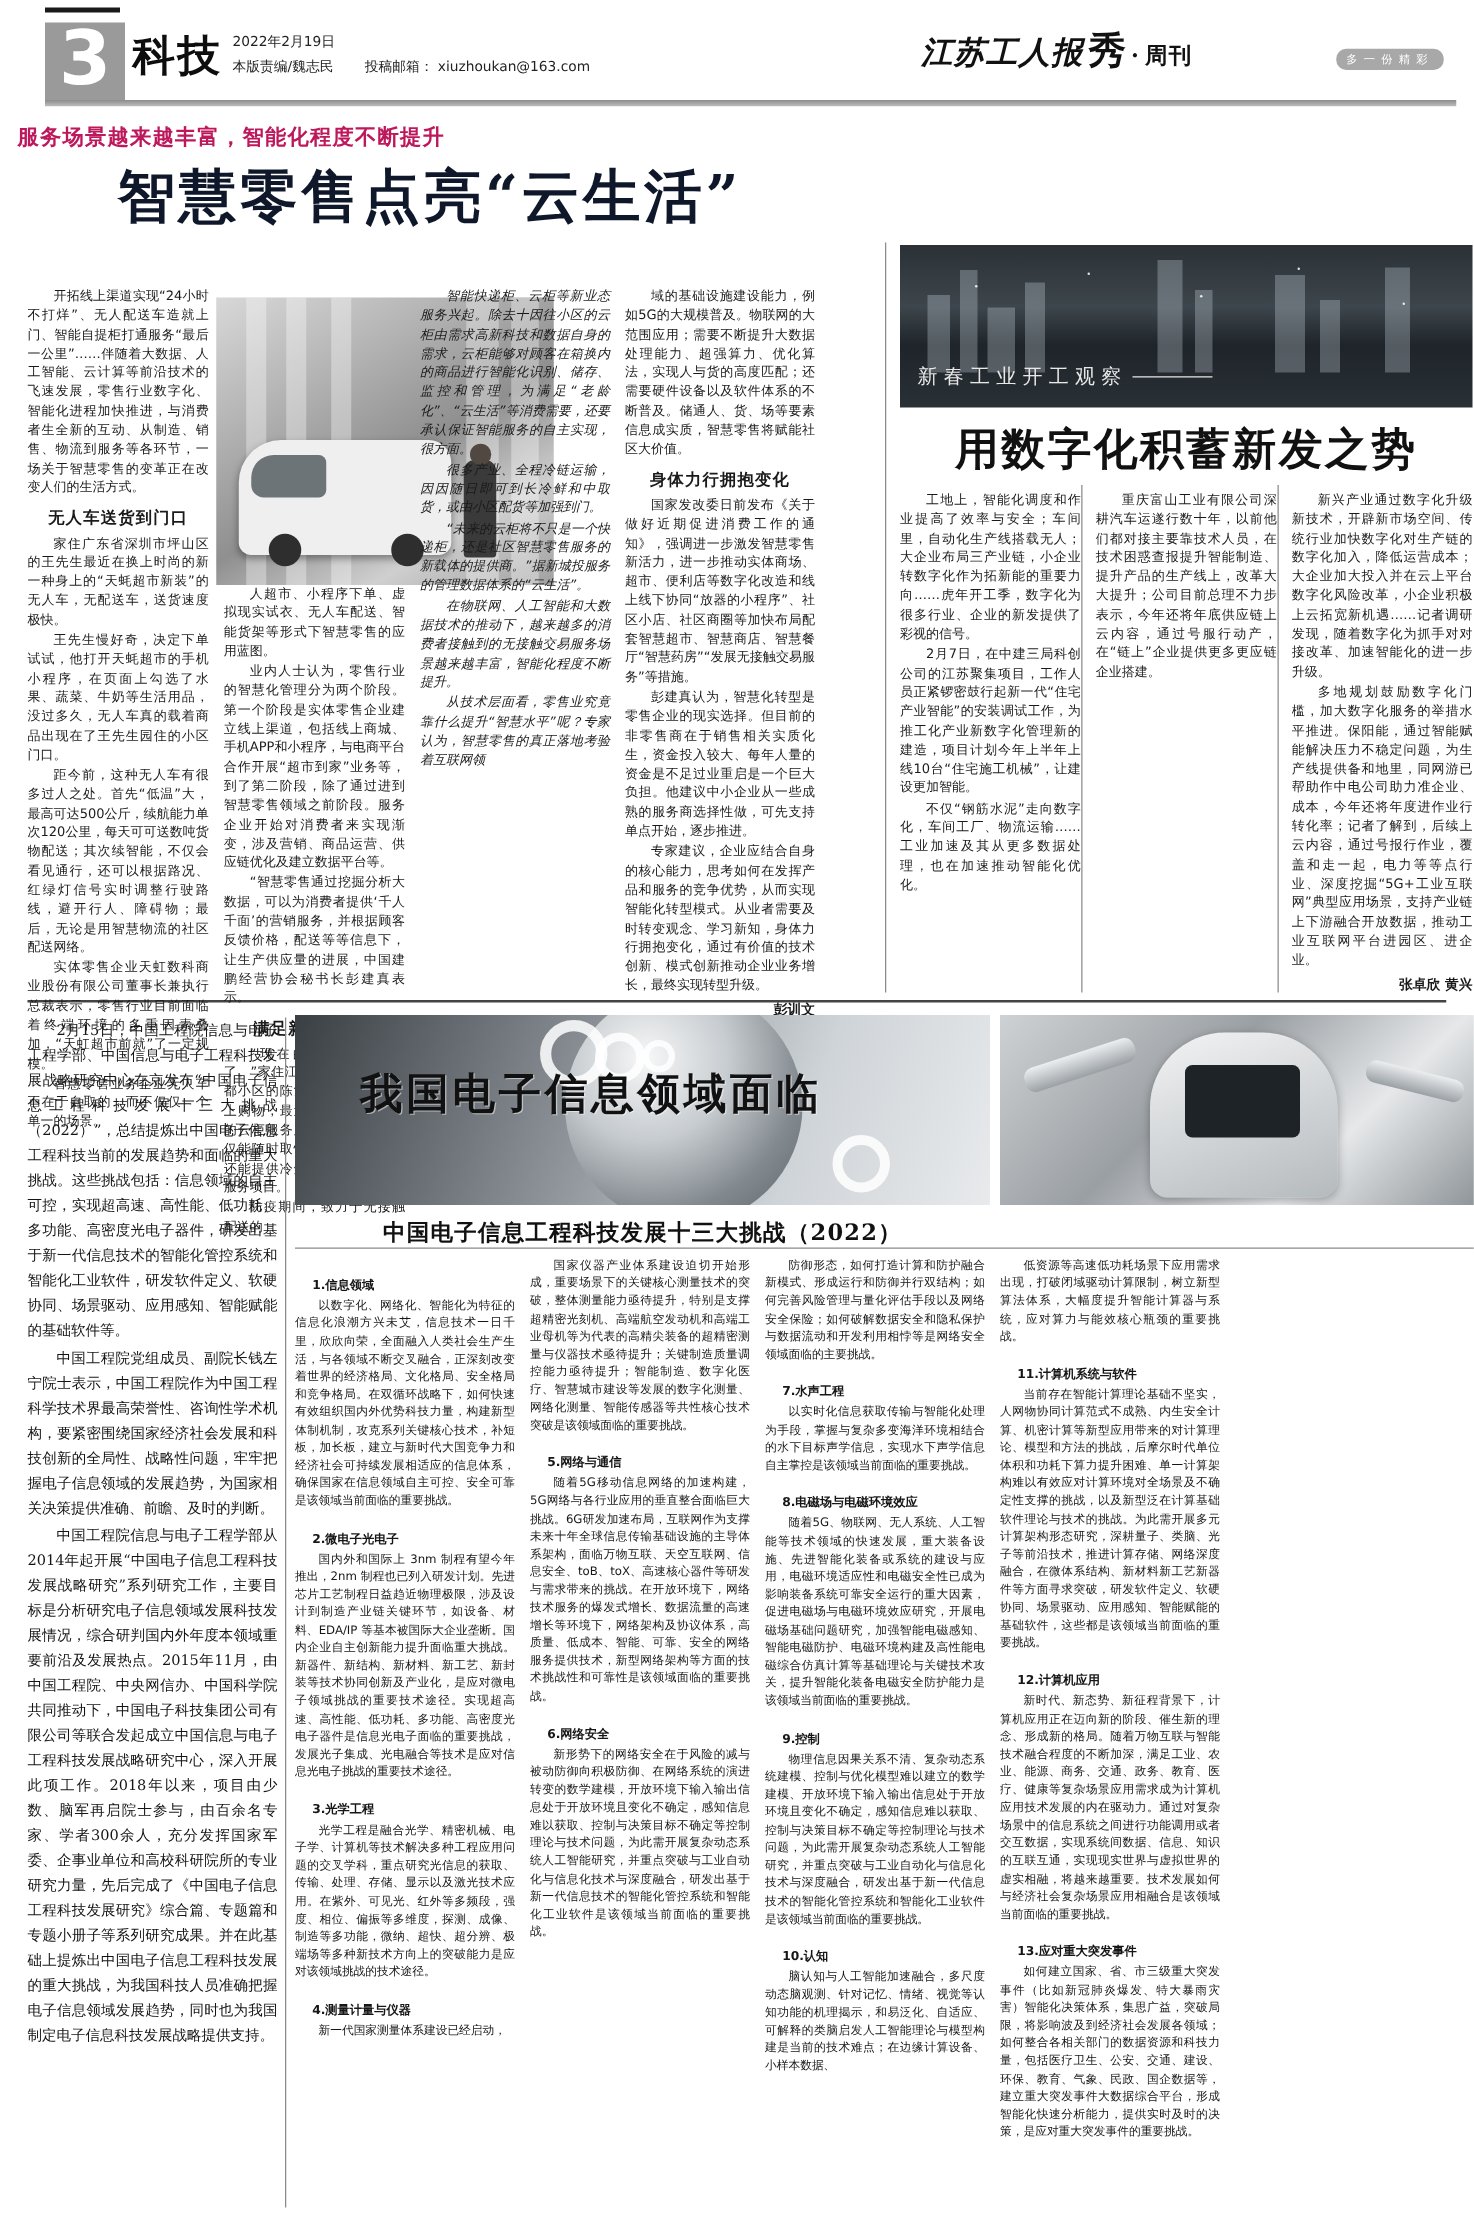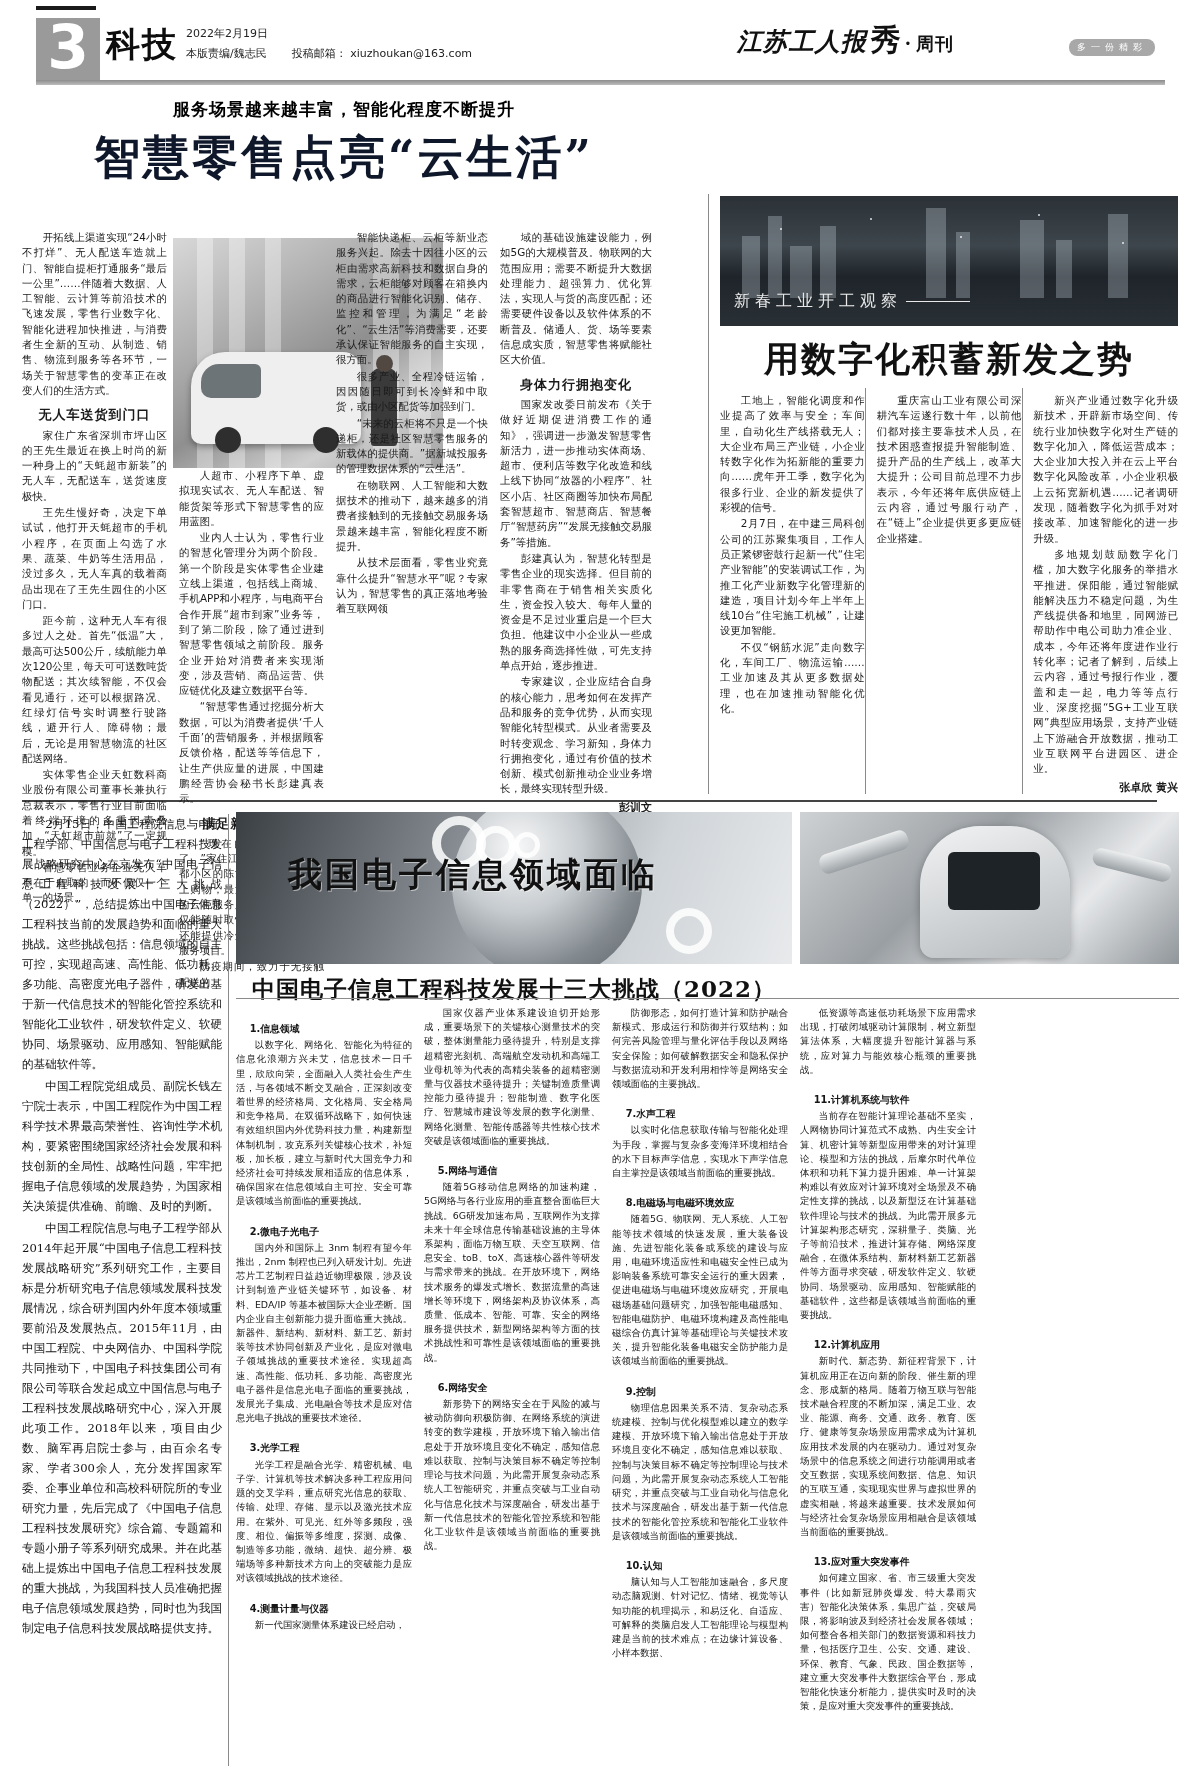--- a/index.html
+++ b/index.html
@@ -30,22 +30,22 @@
   .brand-main{font-size:25px;font-weight:bold;letter-spacing:1px;font-family:"DejaVu Serif",serif;
      font-style:italic;color:#111;}
   .brand-xiu{font-size:30px;font-weight:bold;font-family:"DejaVu Serif",serif;}
   .brand-zhoukan{font-size:18px;font-weight:bold;font-family:"DejaVu Serif",serif;letter-spacing:1px;}
   .brand-sub{margin-top:2px;margin-left:111px;background:#a8a8a8;color:#fff;font-size:9px;
      letter-spacing:5px;padding:2px 8px;border-radius:8px;display:inline-block;
      font-family:"DejaVu Sans",sans-serif;}
 
   
   .top-zone{position:relative;height:700px;}
-  .subhead{text-align:center;font-size:17px;font-weight:bold;letter-spacing:1px;margin-top:10px;
-     color:#000000;width:660px;font-family:"DejaVu Serif",serif;}
+  .subhead{text-align:left;font-size:17px;font-weight:bold;letter-spacing:1px;margin-top:10px;
+     color:#be185d;width:660px;font-family:"DejaVu Serif",serif;}
   .headline{text-align:center;font-size:46px;font-weight:bold;letter-spacing:3px;margin-top:6px;
      width:660px;color:#0f172a;font-family:"DejaVu Serif",serif;}
 
   .cols-top{position:absolute;top:132px;left:8px;width:680px;display:flex;gap:12px;}
   .col{font-size:10.4px;line-height:15.3px;text-align:justify;color:#1a1a1a;
      font-family:"DejaVu Sans",sans-serif;}
   .col p{margin:0 0 1px 0;text-indent:2em;}
   .col .sec-h{font-weight:bold;text-align:center;font-size:13px;margin:9px 0 5px 0;text-indent:0;
      letter-spacing:1px;}
   .byline{text-align:right;font-weight:bold;font-size:11px;margin-top:3px;}
@@ -97,21 +97,21 @@
      letter-spacing:3px;font-family:"DejaVu Serif",serif;}
 
   .robot-photo{position:absolute;left:786px;top:6px;width:382px;height:152px;
      background:linear-gradient(135deg,#cfd2d4 0%,#9a9fa3 40%,#e6e8ea 70%,#8e9498 100%);overflow:hidden;}
   .rb-body{position:absolute;left:120px;top:14px;width:150px;height:132px;border-radius:60px 60px 14px 14px;
      background:linear-gradient(160deg,#f2f3f4,#b5babd);box-shadow:0 2px 8px rgba(0,0,0,.3);}
   .rb-screen{position:absolute;left:148px;top:40px;width:92px;height:58px;background:#1d2327;border-radius:6px;}
   .rb-arm{position:absolute;background:linear-gradient(180deg,#eceeef,#9aa0a4);border-radius:8px;}
 
   .sub-banner-title{position:absolute;left:222px;top:168px;width:556px;text-align:center;
-     font-size:23px;font-weight:bold;letter-spacing:1px;font-family:"DejaVu Serif",serif;}
+     font-size:18px;font-weight:bold;letter-spacing:1px;font-family:"DejaVu Serif",serif;}
 
   .bottom-cols{position:absolute;left:222px;top:200px;width:946px;display:flex;gap:12px;}
   .bcol{width:176px;font-size:9.4px;line-height:14.2px;text-align:justify;color:#161616;
      font-family:"DejaVu Sans",sans-serif;}
   .bcol p{margin:0 0 1px 0;text-indent:2em;}
   .bcol .item-h{font-weight:bold;text-indent:1.4em;margin:16px 0 2px 0;font-size:9.8px;}
 </style>
 </head>
 <body>
 
@@ -170,21 +170,21 @@
         <p>智慧零售业务企业无人车不在于自取的，而不仅仅一个单一的场景。</p>
       </div>
       <div class="col" style="width:145px;margin-top:238px;">
         <p>人超市、小程序下单、虚拟现实试衣、无人车配送、智能货架等形式下智慧零售的应用蓝图。</p>
         <p>业内人士认为，零售行业的智慧化管理分为两个阶段。第一个阶段是实体零售企业建立线上渠道，包括线上商城、手机APP和小程序，与电商平台合作开展“超市到家”业务等，到了第二阶段，除了通过进到智慧零售领域之前阶段。服务企业开始对消费者来实现渐变，涉及营销、商品运营、供应链优化及建立数据平台等。</p>
         <p>“智慧零售通过挖掘分析大数据，可以为消费者提供‘千人千面’的营销服务，并根据顾客反馈价格，配送等等信息下，让生产供应量的进展，中国建鹏经营协会秘书长彭建真表示。</p>
         <div class="sec-h">满足新消费需求</div>
         <p>“现在的快递箱太方便了。”家住江苏省常州市多都之都小区的陈女士平时喜欢在网上购物，最近，她发现小区里的云柜服务又有了新功能，不仅能随时取快递、临时存放，还能提供冷鲜菜品配送等相关服务项目。</p>
         <p>防疫期间，致力于无接触配送的</p>
       </div>
-      <div class="col" style="width:152px;">
+      <div class="col" style="width:152px;font-style:italic;">
         <p>智能快递柜、云柜等新业态服务兴起。除去十因往小区的云柜由需求高新科技和数据自身的需求，云柜能够对顾客在箱换内的商品进行智能化识别、储存、监控和管理，为满足“老龄化”、“云生活”等消费需要，还要承认保证智能服务的自主实现，很方面。</p>
         <p>很多产业、全程冷链运输，因因随日即可到长冷鲜和中取货，或由小区配货等加强到门。</p>
         <p>“未来的云柜将不只是一个快递柜，还是社区智慧零售服务的新载体的提供商。”据新城投服务的管理数据体系的“云生活”。</p>
         <p>在物联网、人工智能和大数据技术的推动下，越来越多的消费者接触到的无接触交易服务场景越来越丰富，智能化程度不断提升。</p>
         <p>从技术层面看，零售业究竟靠什么提升“智慧水平”呢？专家认为，智慧零售的真正落地考验着互联网领</p>
       </div>
       <div class="col" style="width:152px;">
         <p>域的基础设施建设能力，例如5G的大规模普及。物联网的大范围应用；需要不断提升大数据处理能力、超强算力、优化算法，实现人与货的高度匹配；还需要硬件设备以及软件体系的不断普及。储通人、货、场等要素信息成实质，智慧零售将赋能社区大价值。</p>
         <div class="sec-h">身体力行拥抱变化</div>
         <p>国家发改委日前发布《关于做好近期促进消费工作的通知》，强调进一步激发智慧零售新活力，进一步推动实体商场、超市、便利店等数字化改造和线上线下协同“放器的小程序”、社区小店、社区商圈等加快布局配套智慧超市、智慧商店、智慧餐厅“智慧药房”“发展无接触交易服务”等措施。</p>

